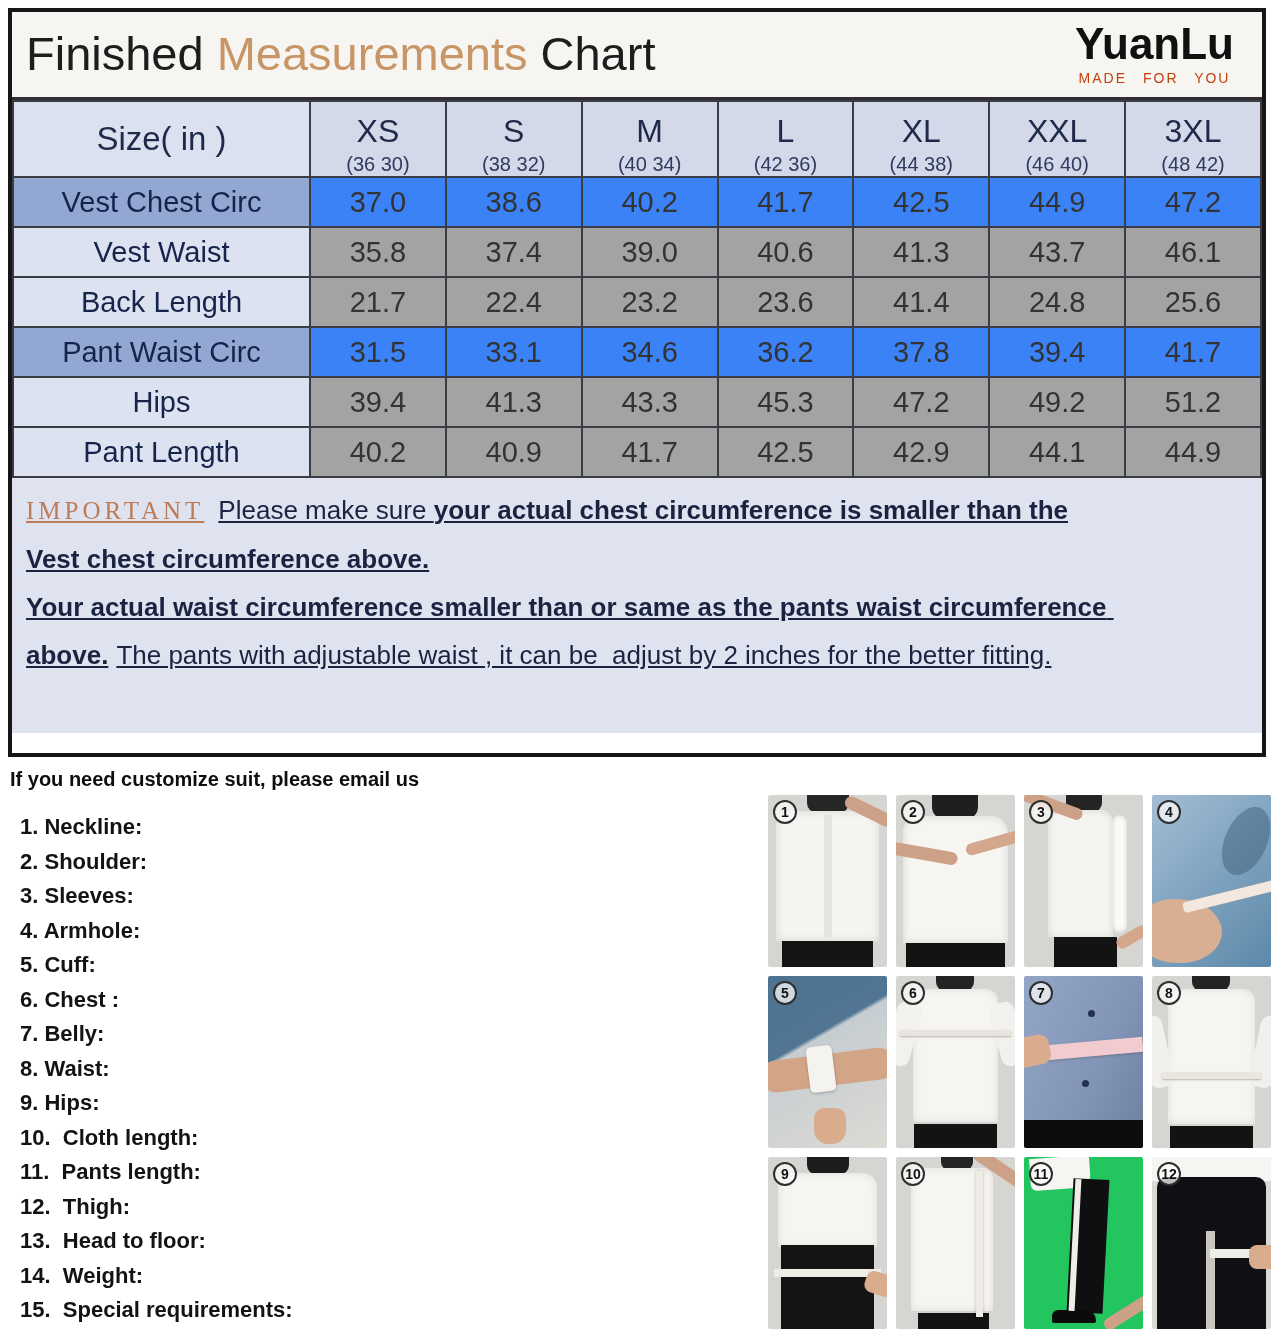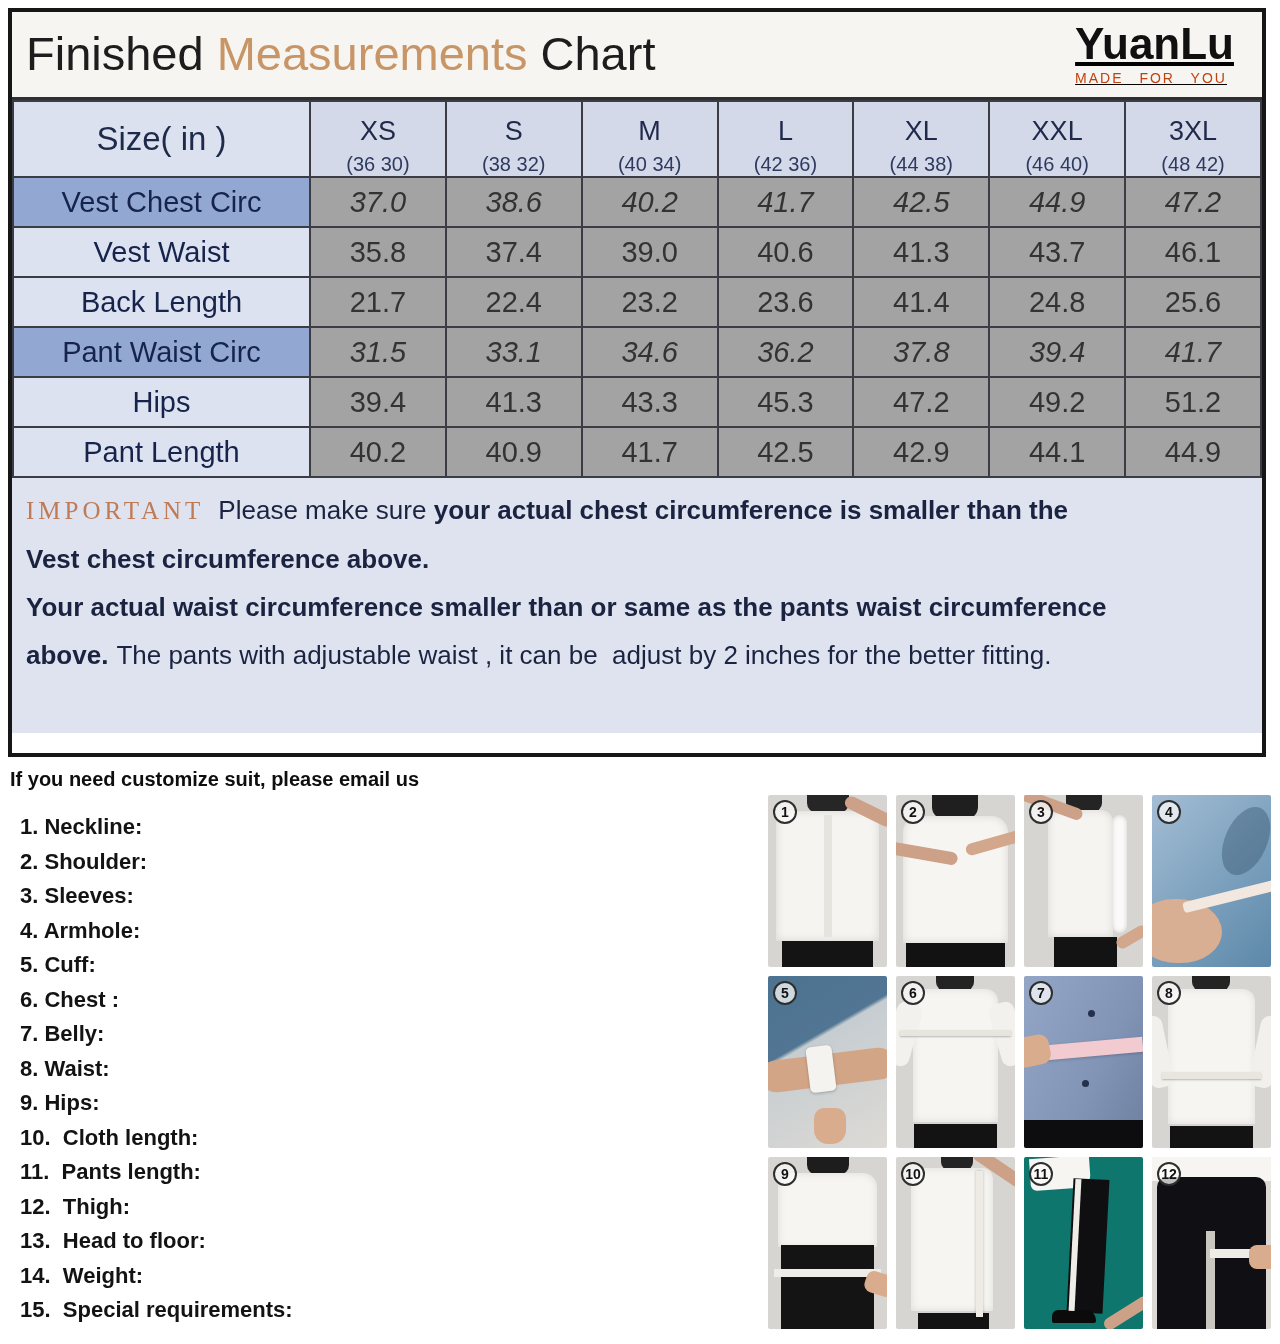--- a/index.html
+++ b/index.html
@@ -8,43 +8,43 @@
 
   
   .chart-box{position:absolute;left:8px;top:8px;width:1258px;height:749px;
     border:4px solid #161616;background:#ffffff;}
 
   
   .title-row{position:relative;height:88px;background:#f7f5f2;border-bottom:3px solid #2f2f33;}
   .page-title{position:absolute;left:14px;top:14px;font-size:47px;color:#1d1d1d;letter-spacing:0;}
   .page-title span{margin-right:13px;margin-top:17px;}
   .page-title .accent{color:#c79566;}
-  .brand{position:absolute;right:28px;top:8px;text-align:left;text-decoration:underline;}
+  .brand{position:absolute;right:28px;top:8px;text-align:center;}
   .brand-name{font-size:44px;font-weight:bold;color:#101010;line-height:48px;}
   .brand-tag{font-size:14px;color:#c2410c;letter-spacing:2px;word-spacing:10px;margin-top:2px;}
 
   
   table.size-table{width:100%;border-collapse:collapse;table-layout:fixed;}
   .size-table th,.size-table td{border:2px solid #3c3c44;text-align:center;vertical-align:middle;padding:0;}
   .size-table col.lab{width:297px;}
   .hdr-row{height:72px;}
   .hdr-row th{background:#d3d9e9;font-weight:normal;}
   .hdr-row th.corner{background:#dce1f0;font-size:33px;color:#1e2a4a;}
-  .sz{font-size:27px;color:#1f2a4a;line-height:36px;margin-top:11px;}
+  .sz{font-size:32px;color:#1f2a4a;line-height:36px;margin-top:11px;}
   .sub{font-size:20px;color:#2e3a5e;margin-top:4px;}
   .data-row{height:50px;}
   .rlabel{font-weight:normal;font-size:29px;color:#16244c;background:#dde2f0;}
   .rlabel.hl{background:#92a8d2;}
   .val{font-size:29px;color:#333333;background:#a3a3a3;}
-  .val.gray{background:#a3a3a3;font-style:italic;}
+  .val.gray{background:#3b82f6;}
 
   
   .notes{height:255px;background:#dfe3f0;padding:8px 14px 0 14px;overflow:hidden;}
   .notes p{margin:0;font-size:26px;line-height:48px;color:#1a2340;}
-  .notes span{white-space:pre-wrap;}
+  .notes span{white-space:pre-wrap;text-decoration:underline;}
   .imp{font-family:"Liberation Serif", serif;font-size:25px;letter-spacing:4px;color:#bf7b55;margin-right:14px;}
   .bld{font-weight:bold;}
   .nrm{font-weight:normal;}
   .notes .gap{margin-left:8px;}
 
   
   .cust-heading{position:absolute;left:10px;top:768px;font-size:20px;font-weight:bold;color:#0e0e0e;}
   .cust-list{position:absolute;left:16px;top:806px;margin:4px;padding:0;list-style:none;}
   .cust-list li{font-size:22px;font-weight:bold;color:#131313;line-height:34.5px;white-space:pre;}
 
@@ -113,21 +113,21 @@
   .k9 .c{top:88px;left:13px;right:13px;bottom:0;background:#141414}
   .k9 .d{top:112px;left:6px;right:6px;height:8px;background:#efede7;z-index:2}
   .k9 .e{top:116px;right:-8px;width:30px;height:22px;background:#d9ac8e;border-radius:8px;z-index:3;transform:rotate(18deg)}
   
   .k10 .a{top:0;left:45px;width:32px;height:13px;background:#242424;border-radius:0 0 8px 8px}
   .k10 .b{top:11px;left:15px;right:22px;bottom:18px;background:#f6f5f2;border-radius:10px 10px 0 0;box-shadow:inset 0 0 8px rgba(0,0,0,.1)}
   .k10 .c{top:14px;right:32px;width:7px;bottom:12px;background:#edebe4;box-shadow:0 0 3px rgba(0,0,0,.25);z-index:2}
   .k10 .d{top:4px;right:-12px;width:58px;height:13px;background:#cda088;border-radius:8px;transform:rotate(34deg)}
   .k10 .e{left:22px;right:26px;bottom:0;height:16px;background:#131313}
   
-  .k11{background:#0f766e}
+  .k11{background:#22c55e}
   .k11 .a{top:0;left:6px;width:60px;height:32px;background:#f6f5f2;border-radius:0 0 12px 6px;transform:rotate(-4deg)}
   .k11 .b{top:22px;left:46px;width:36px;bottom:16px;background:#0f0f12;transform:rotate(3deg)}
   .k11 .c{top:22px;left:48px;width:6px;bottom:18px;background:#efede7;transform:rotate(3deg);z-index:2}
   .k11 .d{bottom:6px;left:28px;width:44px;height:13px;background:#0b0b0b;border-radius:6px 10px 2px 2px}
   .k11 .e{bottom:10px;right:-10px;width:52px;height:12px;background:#cda088;border-radius:8px;transform:rotate(-32deg)}
   
   .k12{background:#dcd9d4}
   .k12 .a{top:0;left:0;right:0;height:24px;background:#f6f5f2}
   .k12 .b{top:20px;left:5px;right:5px;bottom:0;background:#101014;border-radius:10px 10px 0 0}
   .k12 .c{top:74px;left:54px;width:9px;bottom:0;background:#cac7c1}

